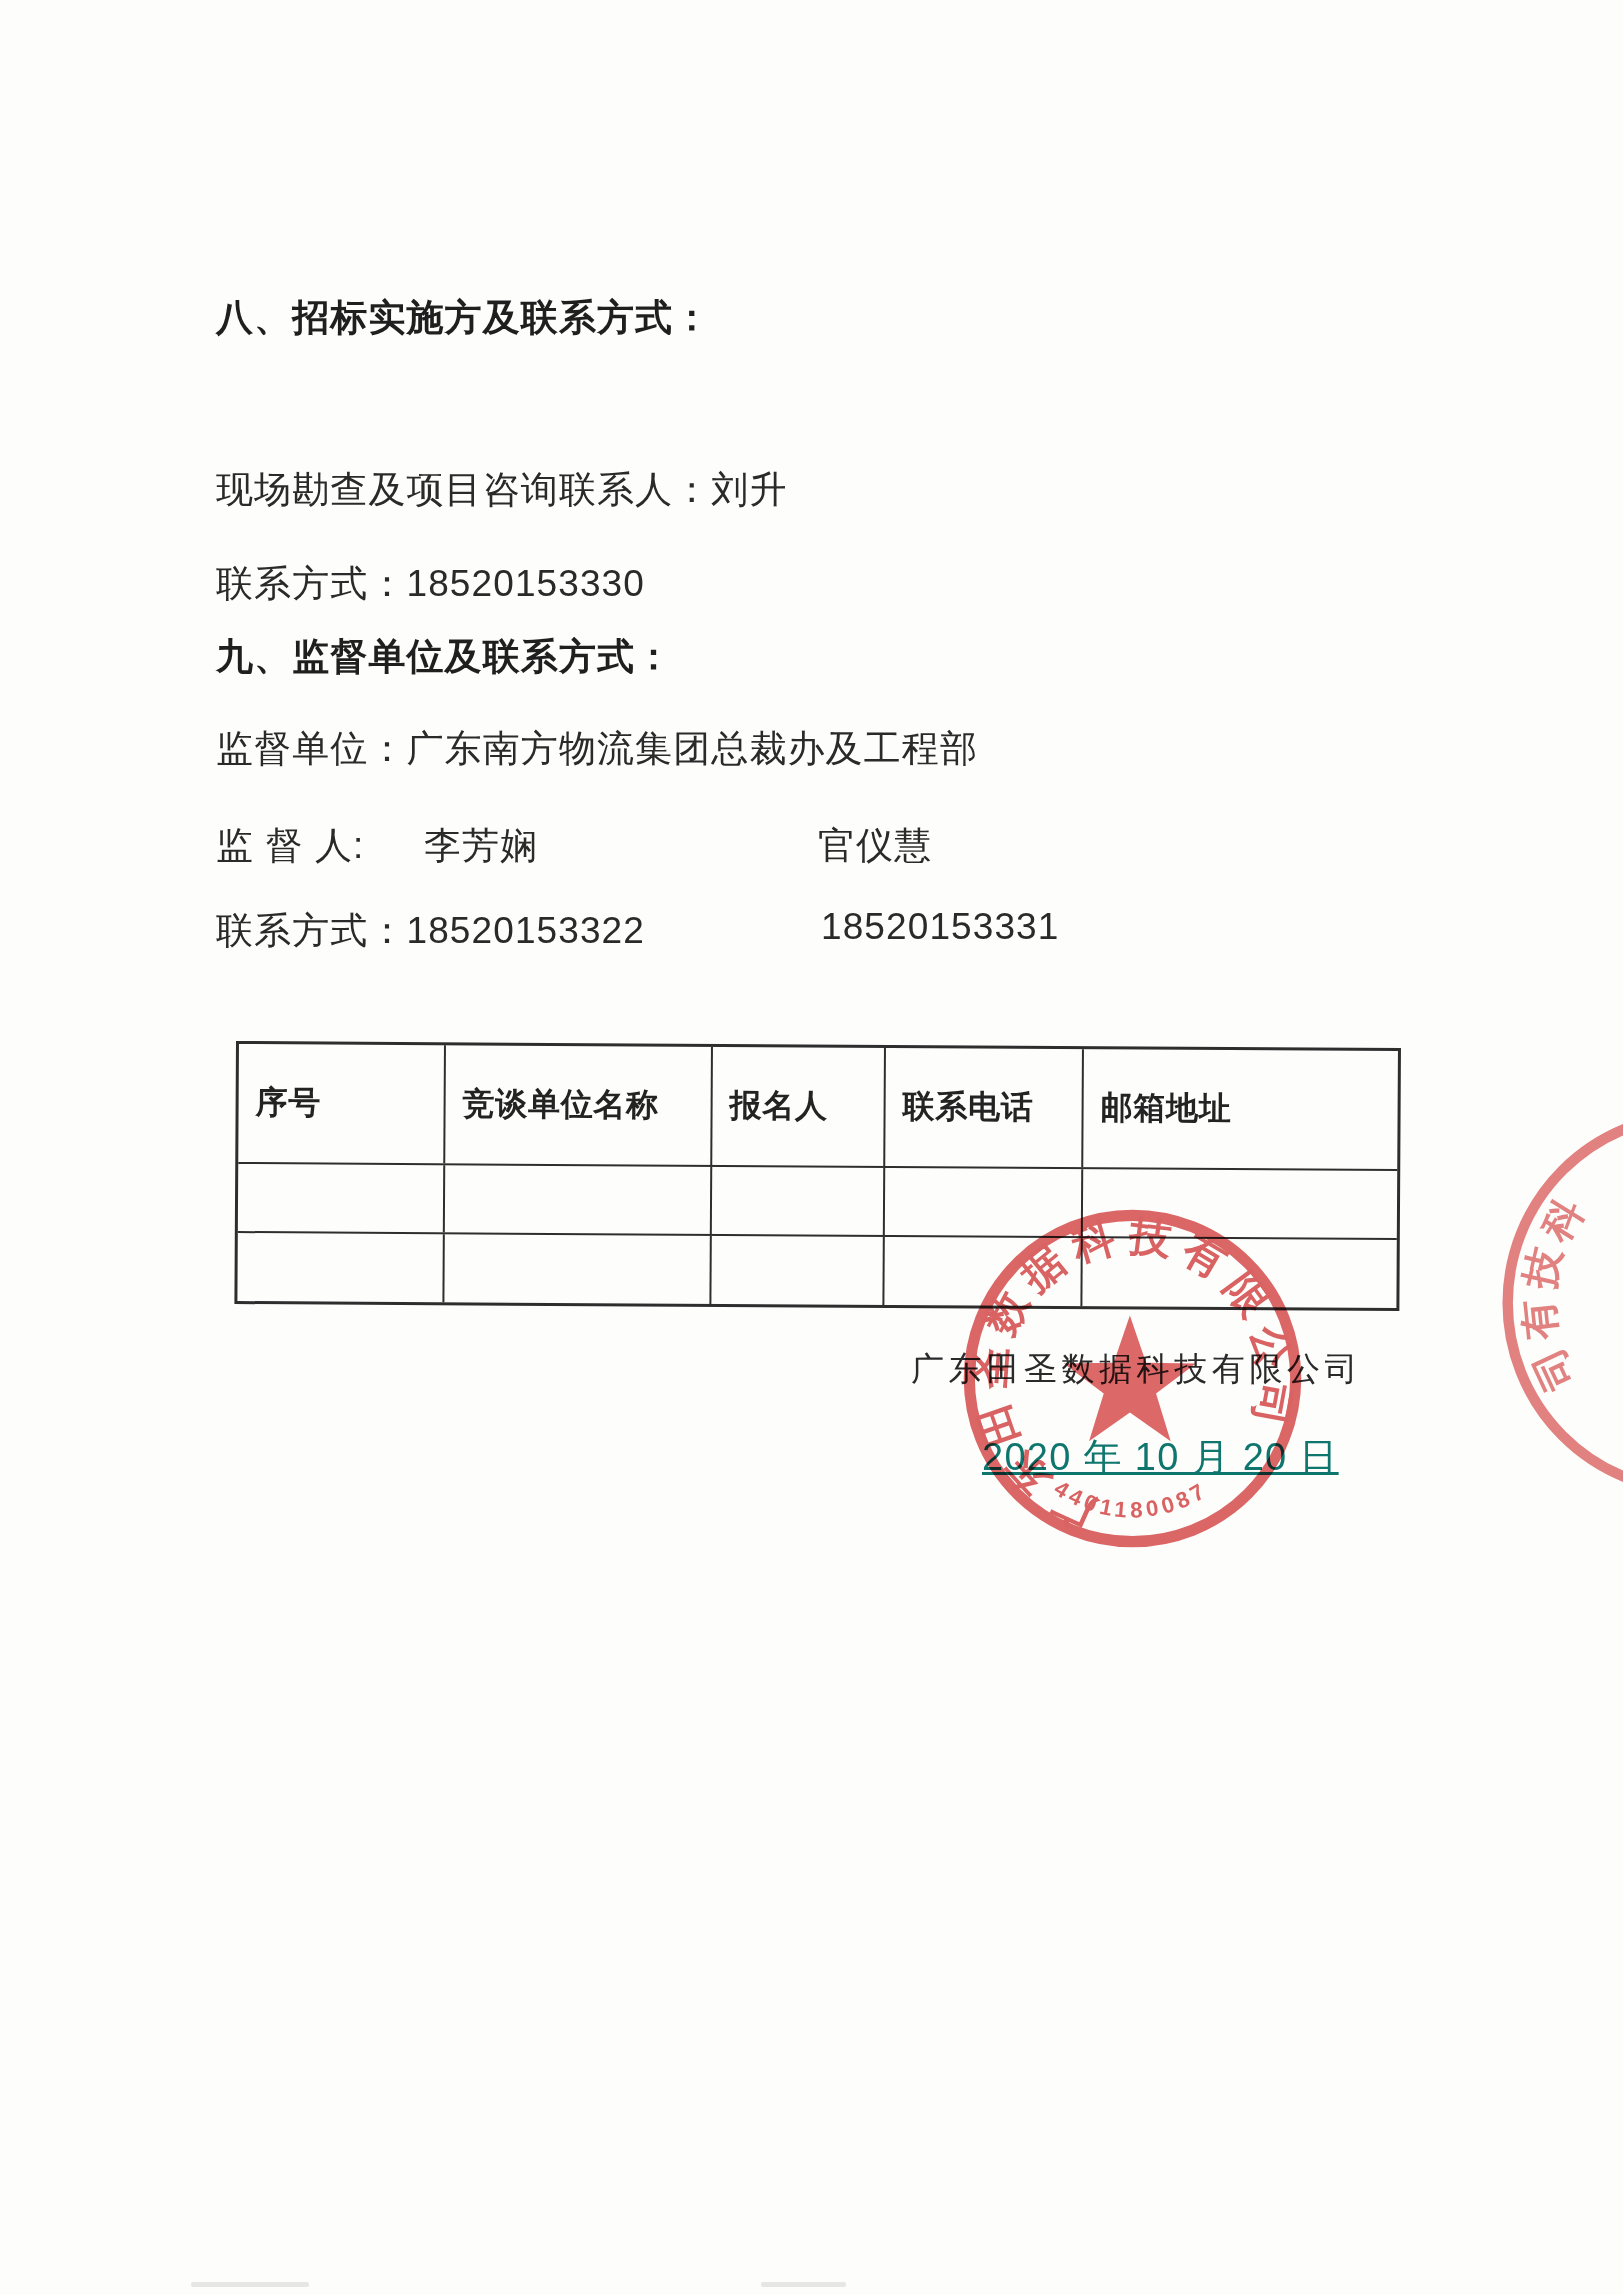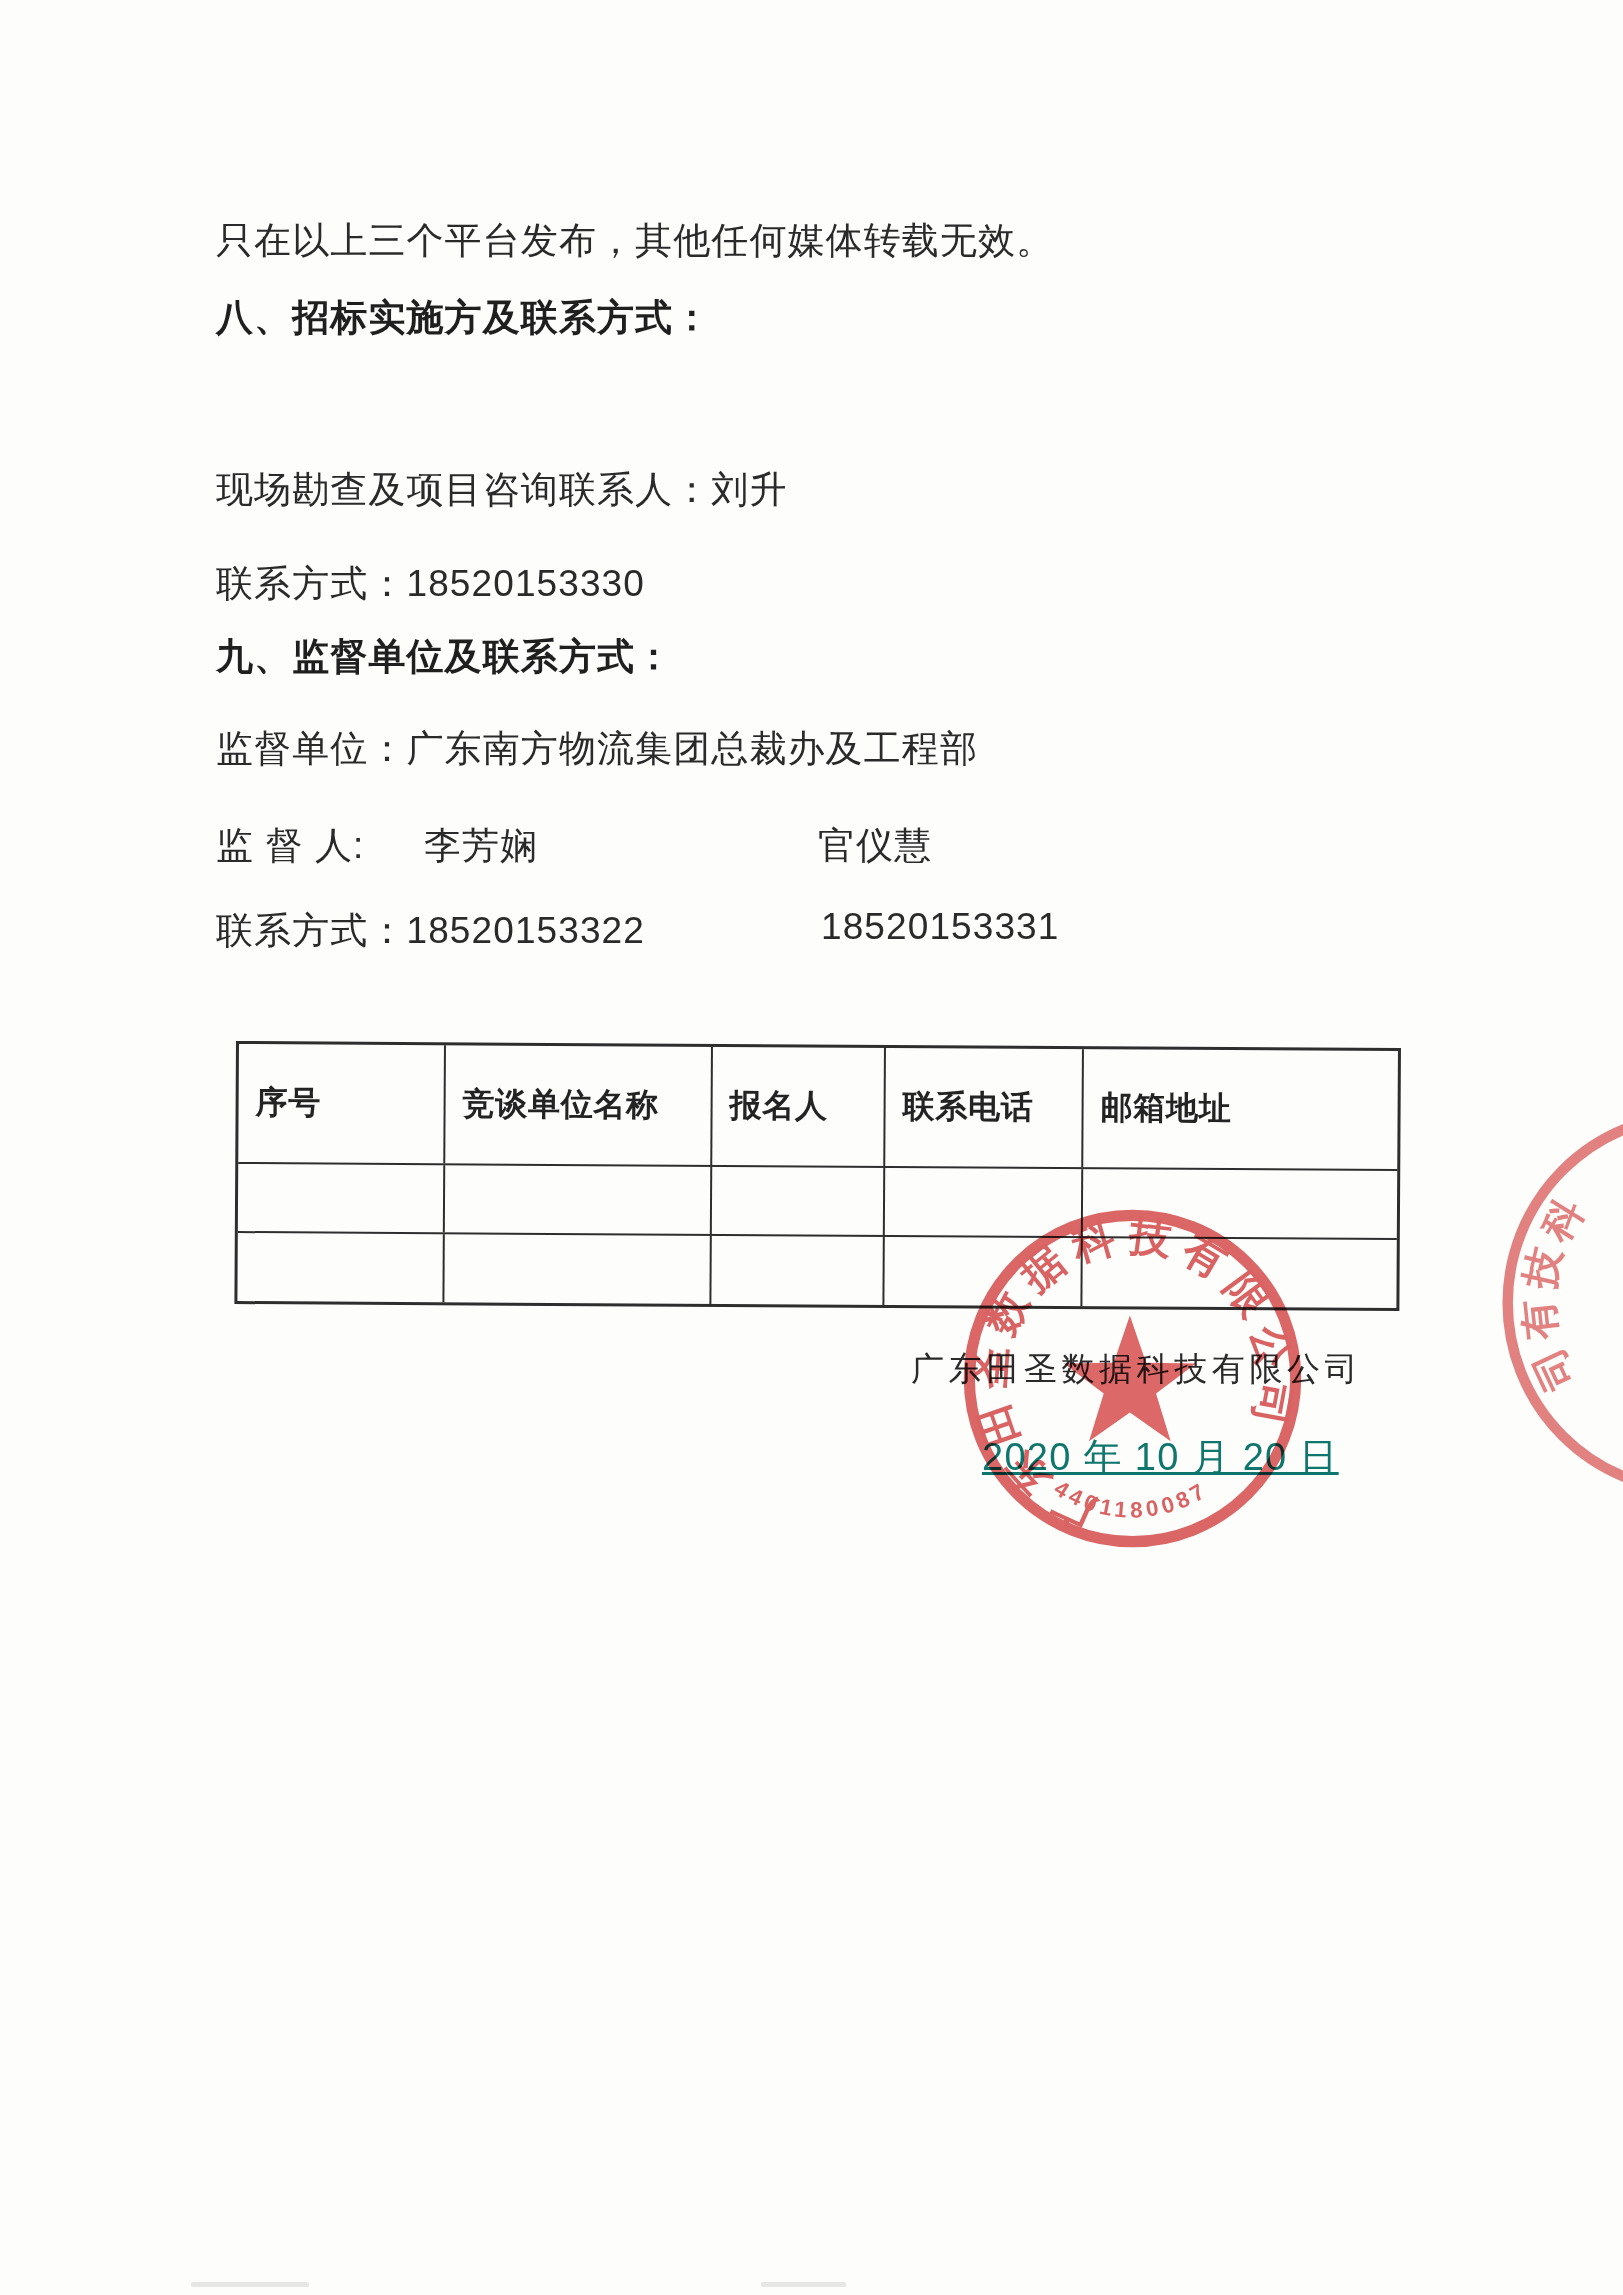--- a/index.html
+++ b/index.html
@@ -88,21 +88,20 @@
     background: #e0e0de; opacity: 0.8; border-radius: 2px;
   }
   .scan-mark.m1 { left: 191px; top: 2282px; width: 118px; }
   .scan-mark.m2 { left: 761px; top: 2282px; width: 85px; }
 </style>
 </head>
 <body>
 
 <div class="page">
 
-  <div class="bodyline" style="top:216px">只在以上三个平台发布，其他任何媒体转载无效。</div>
 
   <div class="bodyline bold" style="top:293px">八、招标实施方及联系方式：</div>
 
 
   <div class="bodyline" style="top:465px">现场勘查及项目咨询联系人：刘升</div>
 
   <div class="bodyline" style="top:559px">联系方式：18520153330</div>
 
   <div class="bodyline bold" style="top:632px">九、监督单位及联系方式：</div>
 

